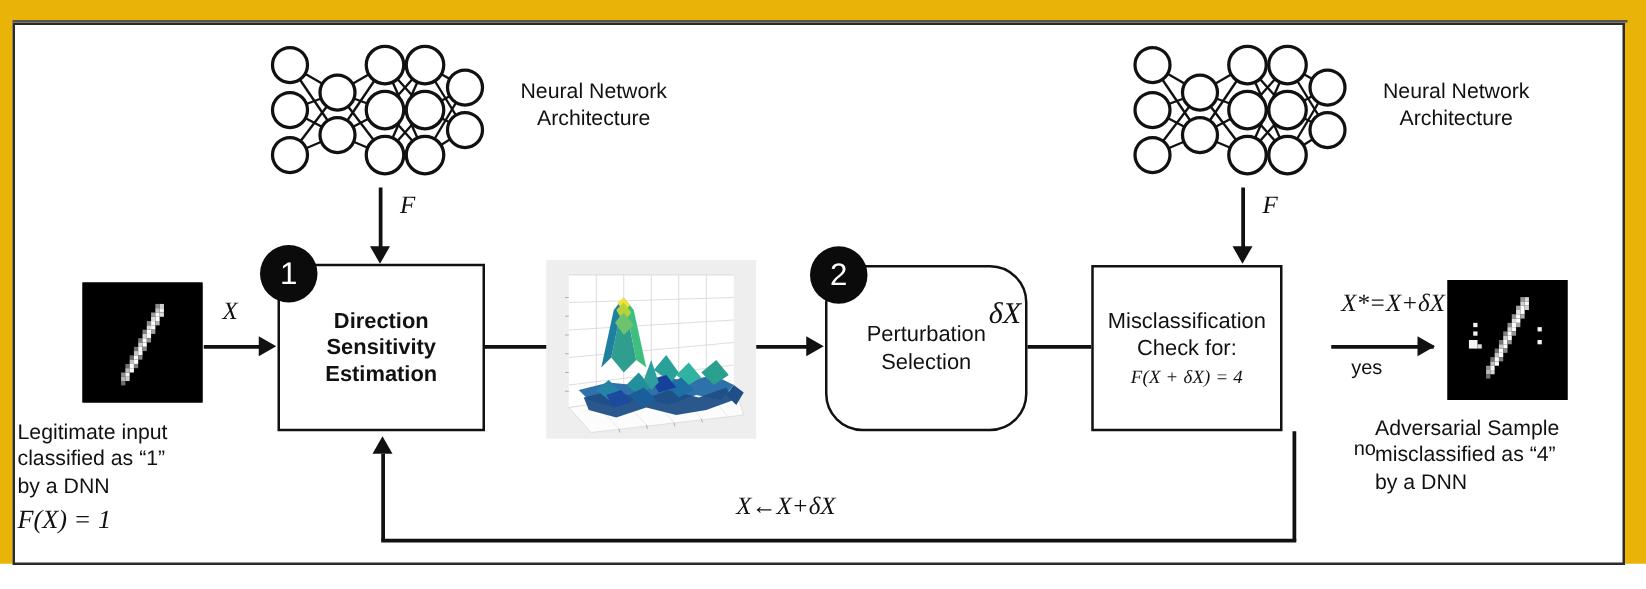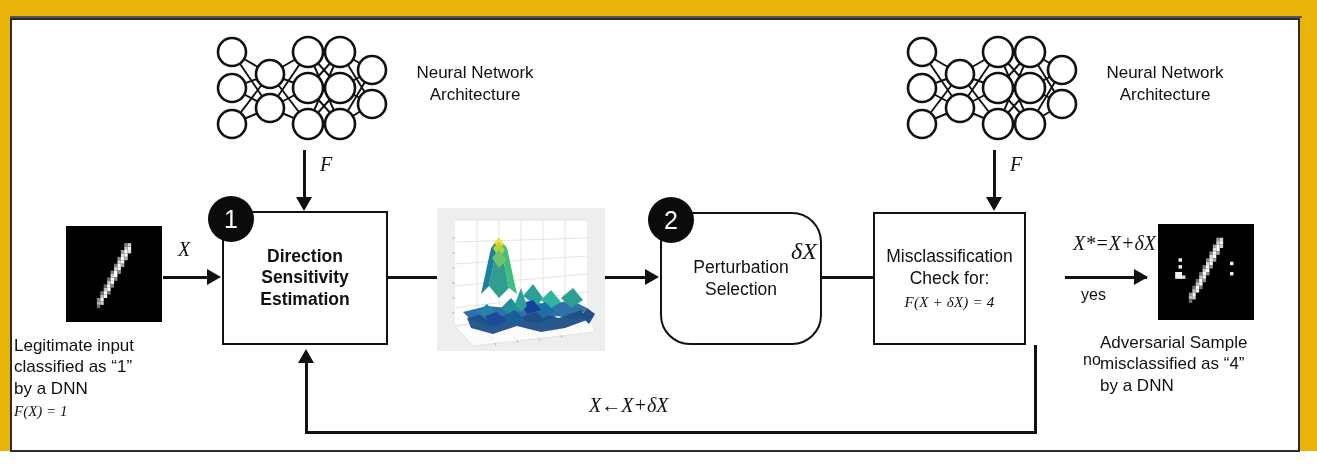--- a/index.html
+++ b/index.html
@@ -35,21 +35,21 @@
   .arrow-u{position:absolute;width:0;height:0;border-left:8px solid transparent;
            border-right:8px solid transparent;border-bottom:14px solid #111;}
 
   
   .math{position:absolute;font-family:"Liberation Serif",serif;font-style:italic;
         color:#111;white-space:nowrap;}
   .lbl{position:absolute;font-size:16px;color:#111;white-space:nowrap;}
 
   
   .cap{position:absolute;font-size:17px;line-height:1.25;text-align:left;color:#111;}
-  .capmath{font-family:"Liberation Serif",serif;font-style:italic;font-size:15px;display:block;margin-top:3px;}
+  .capmath{font-family:"Liberation Serif",serif;font-style:italic;font-size:21px;display:block;margin-top:3px;}
 
   
   .nnlabel{position:absolute;font-size:17px;line-height:1.3;text-align:center;color:#111;}
 
   
   .mnist{position:absolute;background:#000;}
 
   svg{display:block;overflow:visible;}
   .surfbg{position:absolute;background:#eeeeee;}
 </style>

